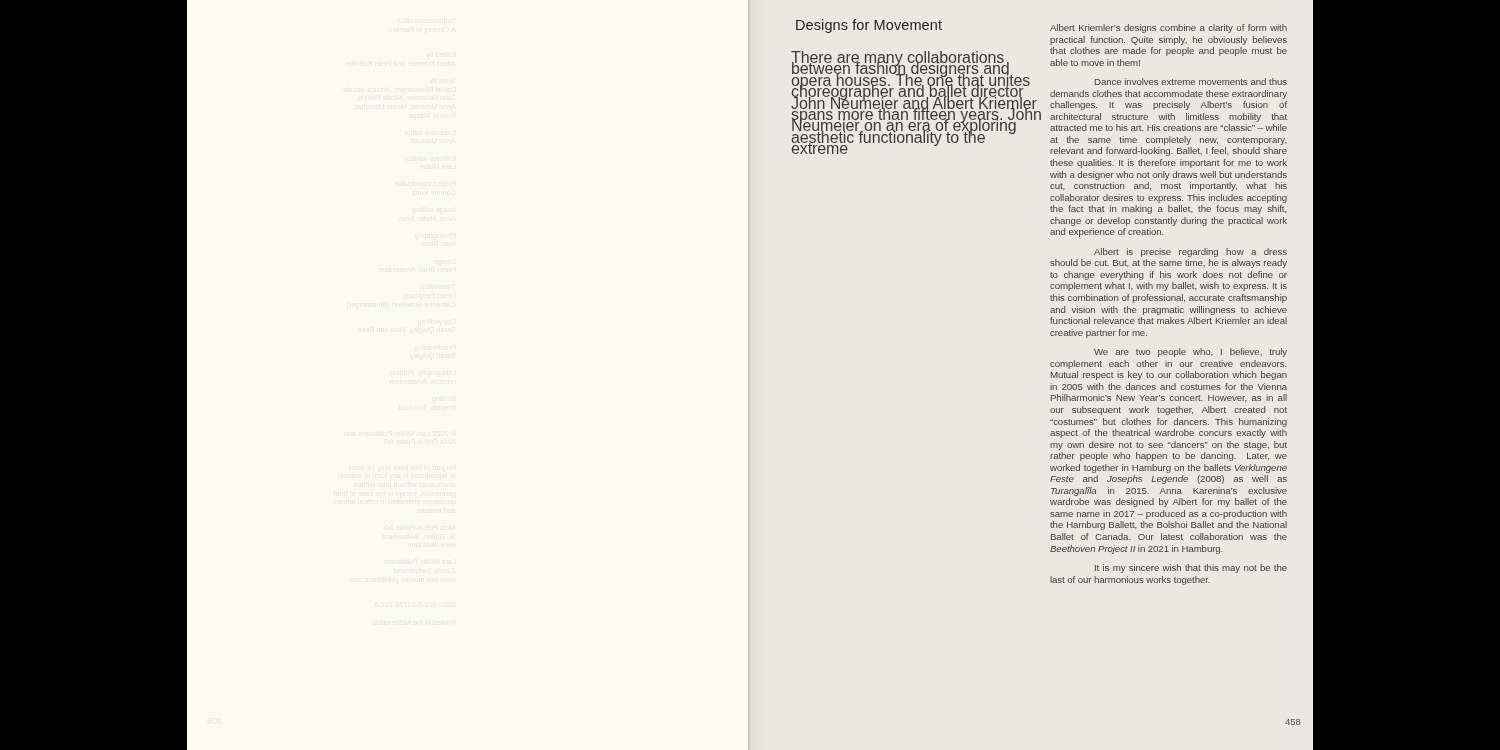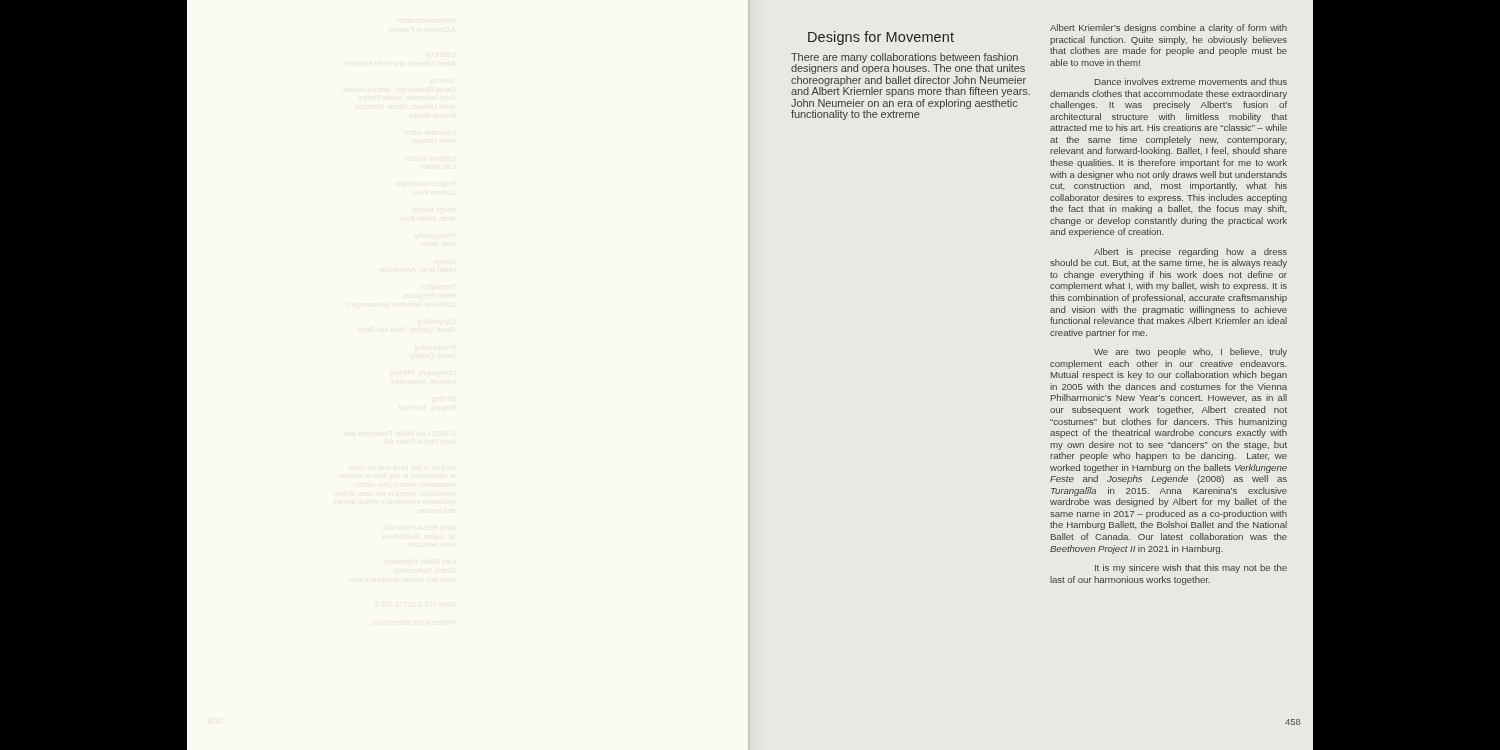--- a/index.html
+++ b/index.html
@@ -38,27 +38,27 @@
   .colophon .group.gap2{margin-top:17.2px;}
   .folio{font-size:9.5px;}
   .folio-left{
     position:absolute;left:20px;top:715px;
     transform:scaleX(-1);
     color:var(--showthrough);
     filter:blur(0.4px);
   }
   
   .chapter-title{
-    position:absolute;left:41px;top:13px;margin:16px;
+    position:absolute;left:41px;top:13px;margin:4px;
     font-size:14.5px;font-weight:400;letter-spacing:0.1px;
     color:var(--title-text);
   }
   .intro-col{
     position:absolute;left:41px;top:52px;width:252px;
-    font-size:11px;line-height:11.4px;letter-spacing:-0.1px;
+    font-size:16px;line-height:11.4px;letter-spacing:-0.1px;
     color:var(--body-text);text-align:left;
   }
   .essay-col{
     position:absolute;left:292px;top:14px;width:253px;
     font-size:9.7px;line-height:11.55px;letter-spacing:-0.1px;
     color:var(--body-text);text-align:justify;
   }
   .essay-col p{margin:8px;}
   .essay-col p.indent{text-indent:44px;}
   .folio-right{

